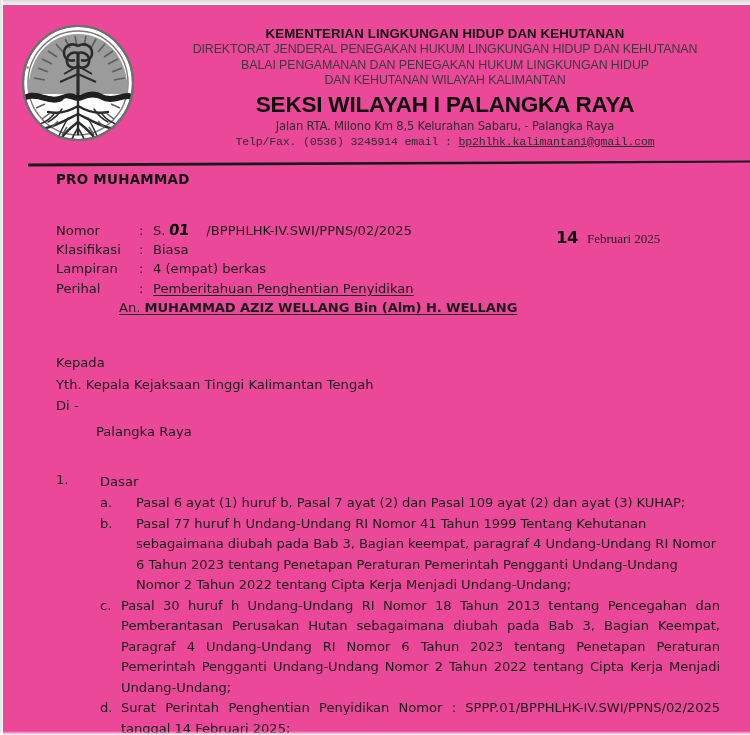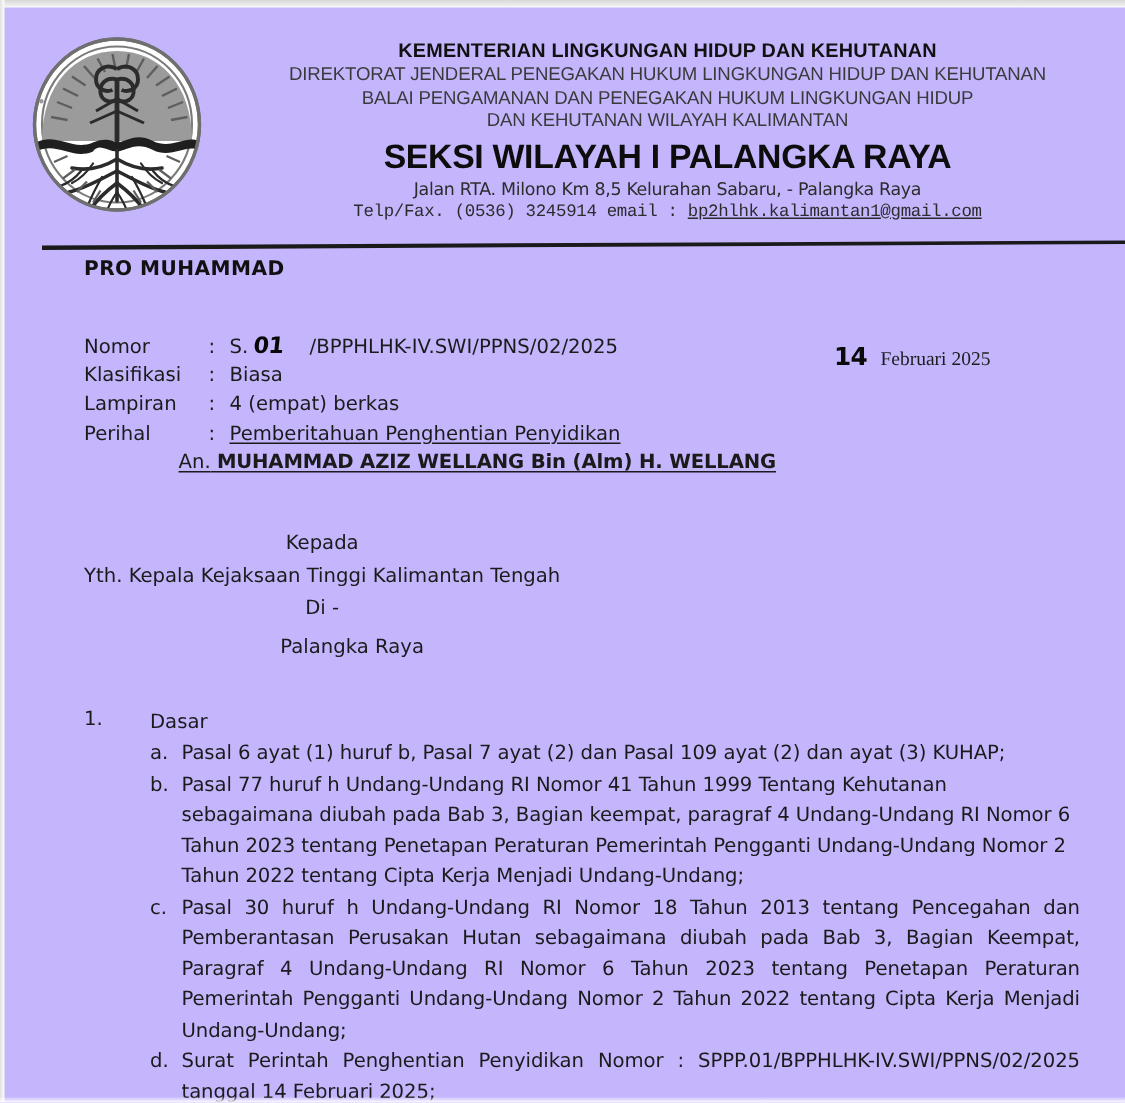--- a/index.html
+++ b/index.html
@@ -4,21 +4,21 @@
 <style>
   html, body {
     margin: 0;
     padding: 0;
     background: #ffffff;
   }
   .page {
     position: relative;
     width: 750px;
     height: 735px;
-    background: #c4b5fd;
+    background: #ec4899;
     overflow: hidden;
     font-family: "DejaVu Sans", sans-serif;
     color: #1b1b1b;
     -webkit-font-smoothing: antialiased;
   }
   
   .scan-top-strip {
     position: absolute;
     top: 0; left: 0;
     width: 750px;
@@ -212,21 +212,20 @@
 
   
   .addressee {
     position: absolute;
     left: 56px;
     top: 352px;
     font-family: "DejaVu Sans", sans-serif;
     font-size: 13.1px;
     color: #1b1b1b;
     line-height: 21.5px;
-    text-align: center;
   }
   .addressee-city {
     margin-left: 40px;
     display: block;
     margin-top: 4px;
   }
 
   
   .body-list {
     position: absolute;
@@ -262,21 +261,21 @@
     width: 21px;
     flex: 0 0 21px;
     line-height: 20.5px;
   }
   .sub-text {
     flex: 1 1 auto;
     line-height: 20.5px;
     text-align: justify;
     letter-spacing: -0.05px;
   }
-  .sub-text.nojust { text-align: left; }
+  .sub-text.nojust { text-align: left; margin-left: 15px; }
 
   
   .bottom-clip {
     position: absolute;
     left: 0;
     bottom: 0;
     width: 750px;
     height: 4px;
     background: linear-gradient(to bottom, rgba(255,255,255,0) 0%, #ffffff 100%);
   }

